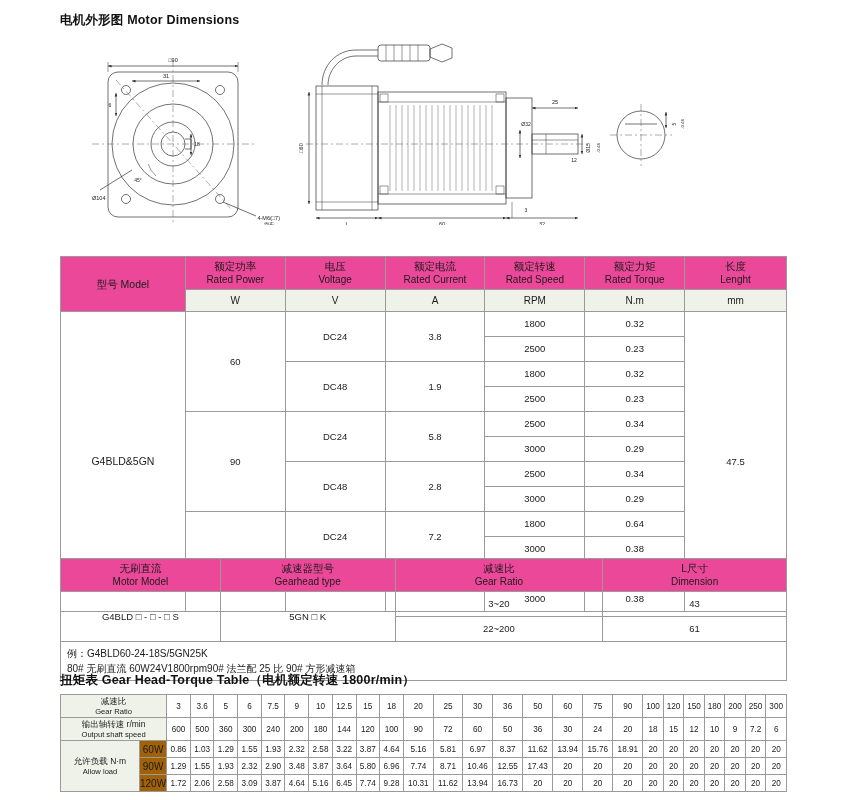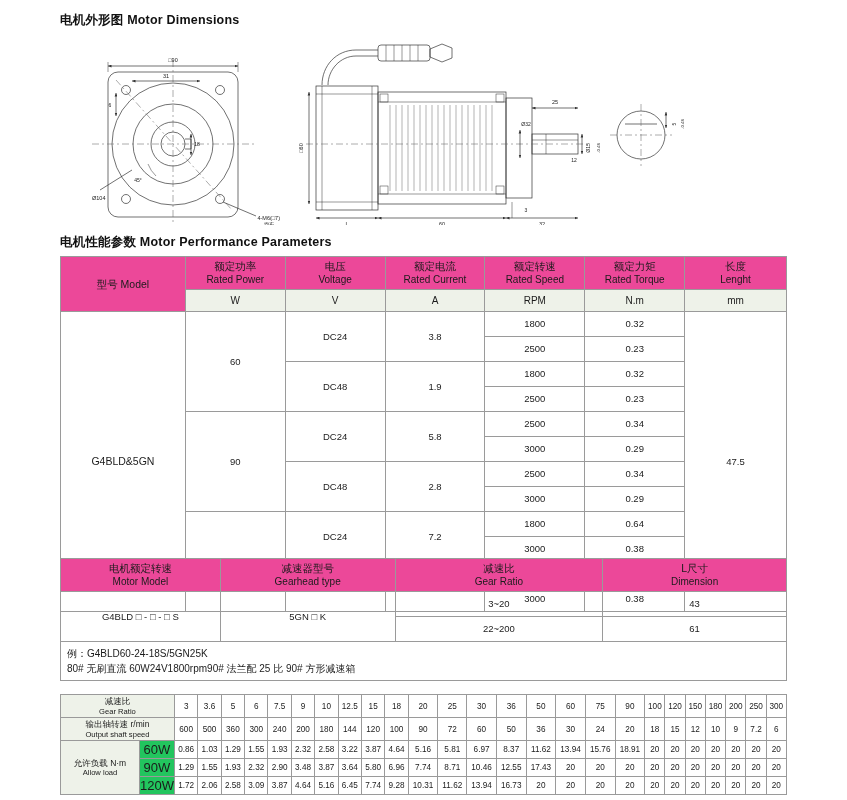--- a/index.html
+++ b/index.html
@@ -94,22 +94,22 @@
     height: 14px;
   }
   table.torque td.rowlbl {
     background: #eef2e9;
     font-size: 8.5px;
     line-height: 1.25;
     width: 72px;
     padding: 1px 3px;
   }
   table.torque td.rowlbl2 {
-    background: #22c55e;
-    font-size: 13px;
+    background: #a16207;
+    font-size: 10px;
     width: 26px;
     text-align: center;
   }
   .lbl-cn { display:block; }
   .lbl-en { display:block; }
   .tiny { font-size: 7.6px; }
 </style>
 </head>
 <body>
 
@@ -273,21 +273,20 @@
         </g>
         <line x1="606" y1="82" x2="606" y2="98" marker-start="url(#ah2)" marker-end="url(#ah)"></line>
       </g>
       <g font-family="Liberation Sans, sans-serif" font-size="5" fill="#222" text-anchor="middle">
         <text x="616" y="94" transform="rotate(-90 616,94)">5</text>
         <text x="624" y="94" transform="rotate(-90 624,94)" font-size="4.3">-0.48</text>
       </g>
     </svg>
   </div>
 
-  <h2 class="section-title" id="sec-perf-title">电机性能参数 Motor Performance Parameters</h2>
 
   <div id="perf-table-wrap">
     <table class="tbl">
       <colgroup>
         <col style="width:125px">
         <col style="width:100px">
         <col style="width:100px">
         <col style="width:100px">
         <col style="width:100px">
         <col style="width:100px">
@@ -410,21 +409,21 @@
     <table class="tbl">
       <colgroup>
         <col style="width:160px">
         <col style="width:175px">
         <col style="width:208px">
         <col style="width:184px">
       </colgroup>
       <tbody>
         <tr>
           <td class="hdr-cell">
-            <span class="cn">电机额定转速</span>
+            <span class="cn">无刷直流</span>
             <span class="en">Motor Model</span>
           </td>
           <td class="hdr-cell">
             <span class="cn">减速器型号</span>
             <span class="en">Gearhead type</span>
           </td>
           <td class="hdr-cell">
             <span class="cn">减速比</span>
             <span class="en">Gear Ratio</span>
           </td>
@@ -446,20 +445,21 @@
         <tr>
           <td class="note-cell" colspan="4">
             <div>例：G4BLD60-24-18S/5GN25K</div>
             <div>80# 无刷直流 60W24V1800rpm90# 法兰配 25 比 90# 方形减速箱</div>
           </td>
         </tr>
       </tbody>
     </table>
   </div>
 
+  <h2 class="section-title" id="sec-torque-title">扭矩表 Gear Head-Torque Table（电机额定转速 1800r/min）</h2>
 
   <div id="torque-wrap">
     <table class="torque" id="torque-table">
       <tbody>
         <tr>
           <td class="rowlbl" colspan="2">
             <span class="lbl-cn">减速比</span>
             <span class="lbl-en tiny">Gear Ratio</span>
           </td>
         <td>3</td>

